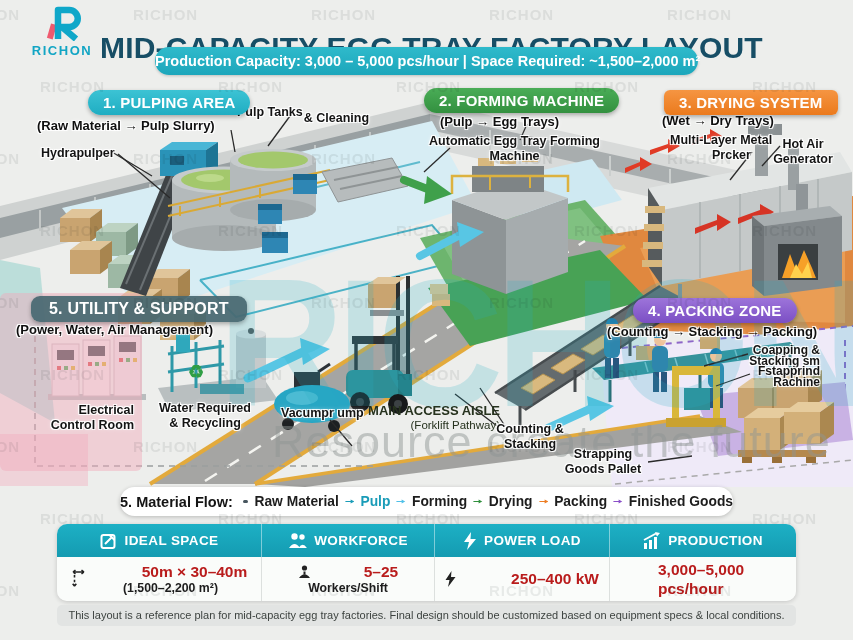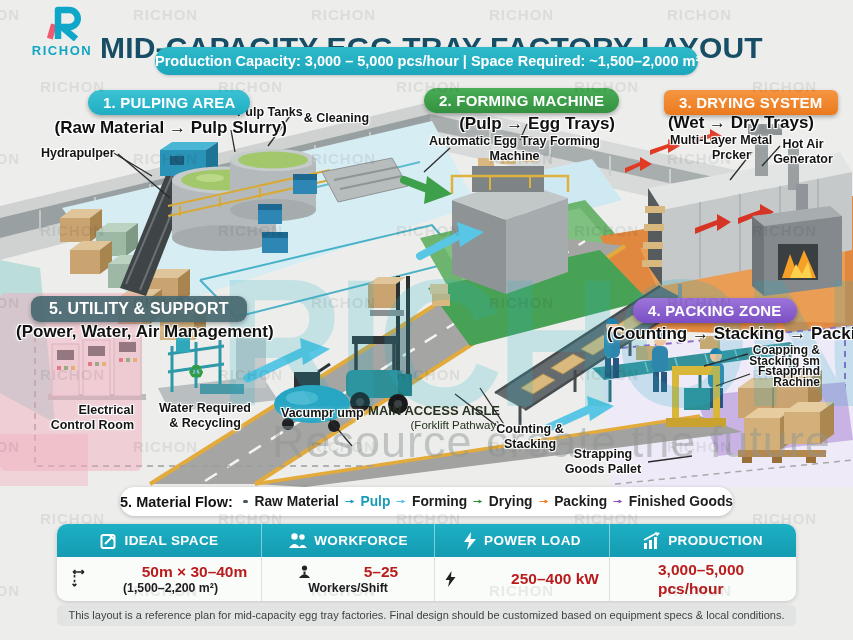--- a/index.html
+++ b/index.html
@@ -38,22 +38,22 @@
          padding:4px 15px;border-radius:16px;white-space:nowrap;letter-spacing:.2px;
          box-shadow:0 2px 4px rgba(0,0,0,.3);}
   .b-pulping{left:88px;top:90px;background:linear-gradient(#3cc3d4,#1fadc2);}
   .b-forming{left:424px;top:88px;background:linear-gradient(#4aad57,#33903f);border-radius:13px;}
   .b-drying{left:664px;top:90px;background:linear-gradient(#f59542,#eb7a1d);border-radius:6px;}
   .b-packing{left:633px;top:298px;background:linear-gradient(#9d74da,#7b4fc4);border-radius:13px;}
   .b-utility{left:31px;top:296px;background:rgba(72,104,113,.93);border-radius:9px;font-size:16px;padding:4px 18px;}
 
   .halo{text-shadow:-1px -1px 0 rgba(255,255,255,.9),1px -1px 0 rgba(255,255,255,.9),
         -1px 1px 0 rgba(255,255,255,.9),1px 1px 0 rgba(255,255,255,.9),0 0 5px rgba(255,255,255,.8);}
-  .sub{position:absolute;z-index:5;font-weight:700;font-size:17px;color:#101010;
-       text-align:right;white-space:nowrap;}
+  .sub{position:absolute;z-index:5;font-weight:700;font-size:13px;color:#101010;
+       text-align:left;white-space:nowrap;}
   .s-pulping{left:37px;top:118px;width:250px;}
   .s-forming{left:440px;top:114px;width:175px;}
   .s-drying{left:662px;top:113px;width:152px;}
   .s-packing{left:607px;top:324px;width:218px;}
   .s-utility{left:16px;top:322px;width:222px;}
 
   .mlabel{position:absolute;z-index:5;font-weight:700;font-size:12.5px;color:#141414;line-height:1.2;}
   .l-hydrapulper{left:41px;top:146px;}
   .l-pulptanks{left:237px;top:105px;}
   .l-pulptanks .shift{display:inline-block;transform:translateY(6px);margin-left:1px;}

